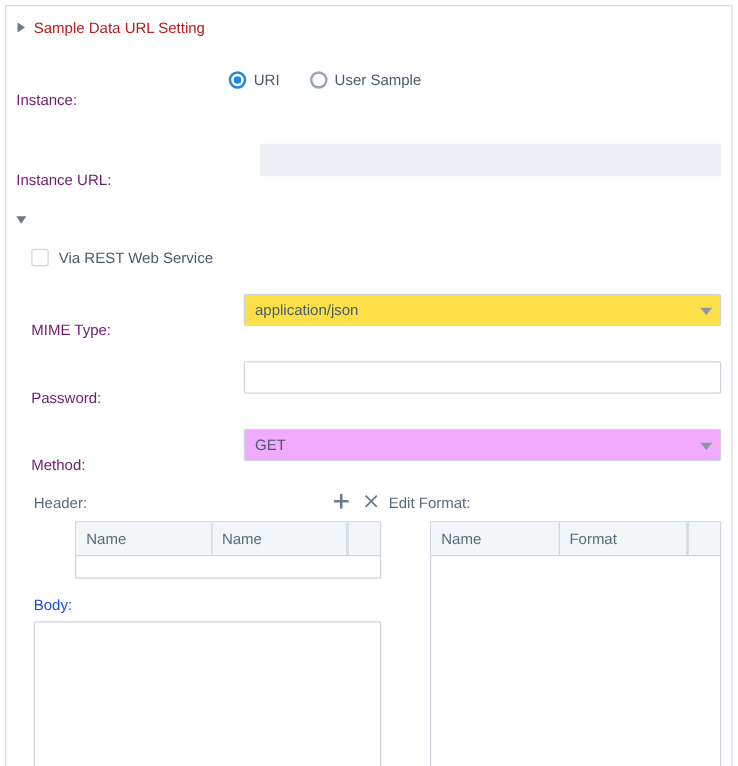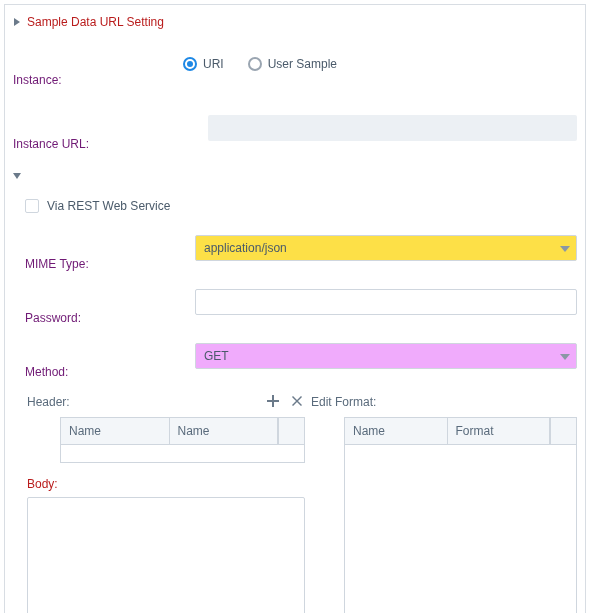--- a/index.html
+++ b/index.html
@@ -139,21 +139,21 @@
   .tbody-large { height: 218px; border-top: 1px solid #cfd6de; }
   .textarea {
     width: 100%;
     height: 130px;
     border: 1px solid #cfd6de;
     border-radius: 2px;
     resize: none;
     font: inherit;
     background:#fff;
   }
-  .body-label { margin: 14px 0 6px 0; color:#b91c1c;}
+  .body-label { margin: 14px 0 6px 0; color:#1d4ed8;}
 </style>
 </head>
 <body>
 
 <div class="panel">
 
   <div class="section-header">
     <span>
       <svg width="8" height="8">
           <path d="M1 0 L7 4 L1 8 Z" fill="#6b7a8a"></path>

